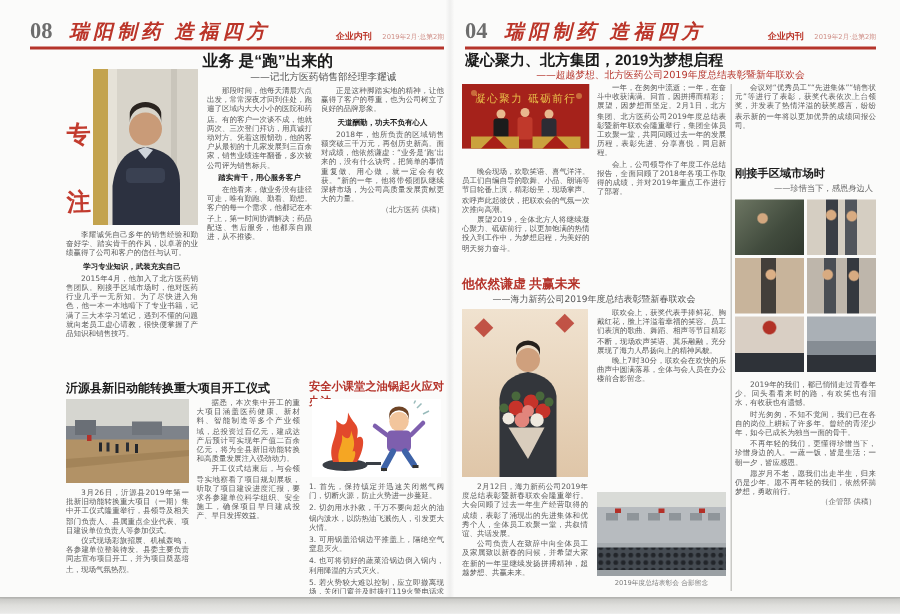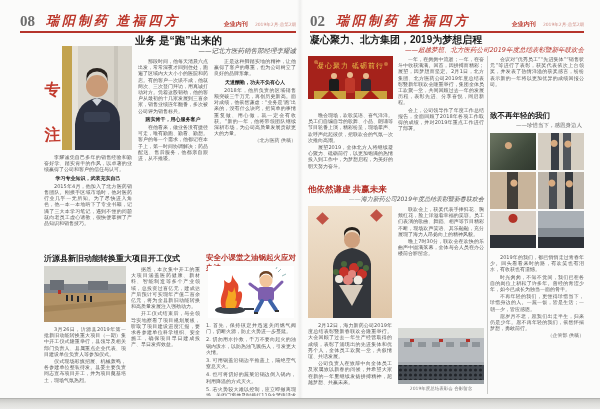--- a/index.html
+++ b/index.html
@@ -22,21 +22,21 @@
             font-size:13px;color:#bb3529;letter-spacing:3px;display:inline-block;
             vertical-align:bottom;margin-left:6px;}
   .mast{position:absolute;right:0;bottom:1px;text-align:right;white-space:nowrap;}
   .mast-brand{color:#bb3529;font-weight:bold;font-size:6px;}
   .mast-issue{color:#cf8e86;font-size:4.5px;margin-left:2px;}
   .rule{position:absolute;height:2px;background:#b5342b;}
 
   
   .headline{font-family:"Liberation Sans",sans-serif;font-weight:bold;color:#1b1b1b;
             text-align:left;}
-  .subtitle{text-align:right;color:#555;font-style:italic;}
+  .subtitle{text-align:center;color:#555;}
   .red{color:#b5342b;}
 
   
   .bt{position:absolute;font-size:5px;line-height:6.2px;color:#595959;text-align:justify;
       word-break:break-all;overflow:hidden;}
   .bt p{margin:0 0 1px;text-indent:10px;}
   .bt .sub{font-weight:bold;color:#1f1f1f;text-align:center;text-indent:0;margin:2px 0;}
   .sig{text-align:right;color:#666;text-indent:0 !important;}
   .cap{position:absolute;font-size:4.5px;color:#7a7a7a;text-align:center;}
 
@@ -183,21 +183,21 @@
         <div>2. 切勿用水扑救，千万不要向起火的油锅内泼水，以防热油飞溅伤人，引发更大火情。</div>
         <div>3. 可用锅盖沿锅边平推盖上，隔绝空气窒息灭火。</div>
         <div>4. 也可将切好的蔬菜沿锅边倒入锅内，利用降温的方式灭火。</div>
         <div>5. 若火势较大难以控制，应立即撤离现场，关闭门窗并及时拨打119火警电话求助。</div>
 
       </div>
     </section>
 
     <section>
       <div class="pg-header" style="left:310px;top:11px;width:274px;">
-        <span class="pg-no">02</span>
+        <span class="pg-no">04</span>
         <span class="pg-title">瑞阳制药 造福四方</span>
         <span class="mast">
           <span class="mast-brand">企业内刊</span>
           <span class="mast-issue">2019年2月·总第2期</span>
         </span>
       </div>
       <div class="rule" style="left:310px;top:31px;width:274px;"></div>
 
       <div class="headline" style="position:absolute;left:310px;top:33px;width:274px;font-size:10px;">凝心聚力、北方集团，2019为梦想启程</div>
       <div class="subtitle" style="position:absolute;left:310px;top:46px;width:274px;font-size:6.5px;color:#b5342b;">——超越梦想、北方医药公司2019年度总结表彰暨新年联欢会</div>
@@ -231,21 +231,21 @@
         <p>一年，在匆匆中流逝；一年，在奋斗中收获满满。回首，因拼搏而精彩；展望，因梦想而坚定。2月1日，北方集团、北方医药公司2019年度总结表彰暨新年联欢会隆重举行，集团全体员工欢聚一堂，共同回顾过去一年的发展历程，表彰先进、分享喜悦，同启新程。</p>
         <p>会上，公司领导作了年度工作总结报告，全面回顾了2018年各项工作取得的成绩，并对2019年重点工作进行了部署。</p>
       </div>
 
       <div class="bt" style="left:490px;top:56px;width:94px;height:50px;">
         <p>会议对“优秀员工”“先进集体”“销售状元”等进行了表彰，获奖代表依次上台领奖，并发表了热情洋溢的获奖感言，纷纷表示新的一年将以更加优异的成绩回报公司。</p>
       </div>
 
       <div class="vdiv" style="left:487px;top:56px;height:338px;"></div>
 
-      <div class="headline" style="position:absolute;left:490px;top:111px;width:94px;font-size:7.5px;">致不再年轻的我们</div>
+      <div class="headline" style="position:absolute;left:490px;top:111px;width:94px;font-size:7.5px;">刚接手区域市场时</div>
       <div style="position:absolute;left:490px;top:122px;width:92px;font-size:5.5px;color:#666;text-align:right;">——珍惜当下，感恩身边人</div>
 
       <div class="sb-grid">
         <div class="g1"></div>
         <div class="g2"></div>
         <div class="g3"></div>
         <div class="g4"></div>
         <div class="g5"></div>
         <div class="g6"></div>
       </div>

